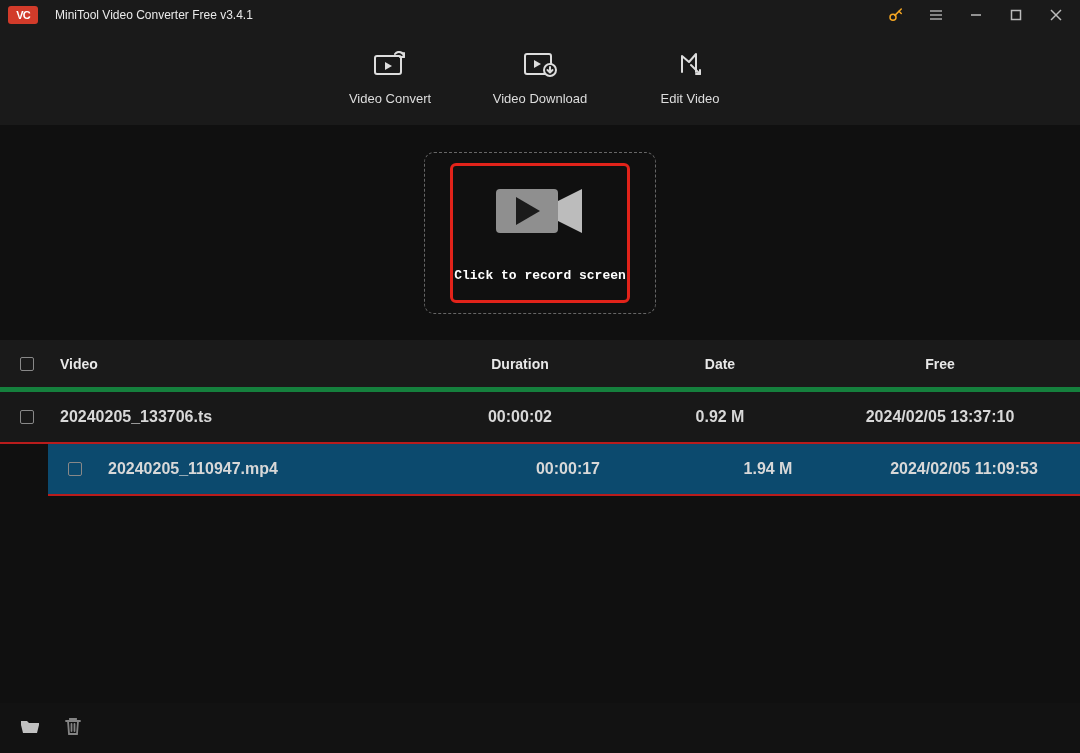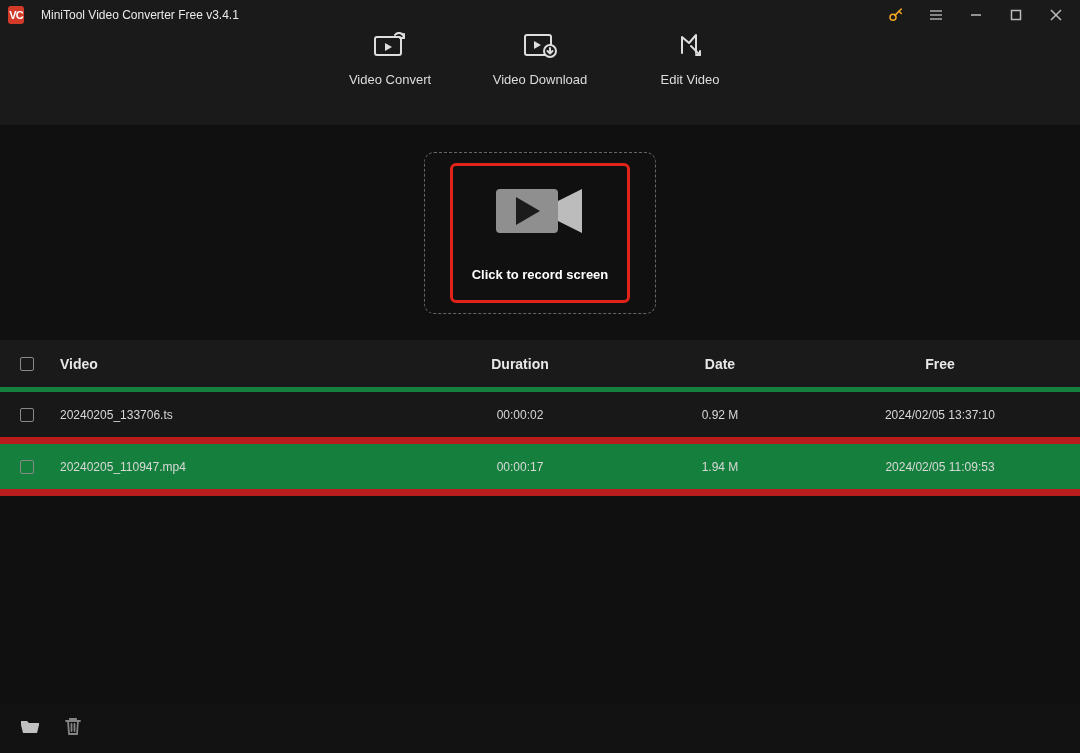--- a/index.html
+++ b/index.html
@@ -1,43 +1,43 @@
 <!DOCTYPE html>
 <html><head>
 <meta charset="utf-8">
 <style>
   * { box-sizing: border-box; margin: 0; padding: 0; }
   html, body { width: 1080px; height: 753px; background: #000; font-family: "Segoe UI", Arial, sans-serif; color: #fff; overflow: hidden; }
   .window { width: 1080px; height: 753px; background: #111111; display: flex; flex-direction: column; }
   
   .title-bar { height: 30px; background: #1a1a1a; display: flex; align-items: center; padding: 0 4px 0 4px; }
-  .app-icon { width: 16px; height: 18px; background: #d23b2a; border-radius: 3px; display: flex; align-items: center; justify-content: center; font-size: 11px; font-weight: bold; letter-spacing: -1px; color: #fff; margin-left: 4px; }
+  .app-icon { width: 30px; height: 18px; background: #d23b2a; border-radius: 3px; display: flex; align-items: center; justify-content: center; font-size: 11px; font-weight: bold; letter-spacing: -1px; color: #fff; margin-left: 4px; }
   .title-text { font-size: 12px; margin-left: 17px; color: #eaeaea; }
   .title-spacer { flex: 1; }
   .title-btns { display: flex; align-items: center; }
   .title-btn { width: 40px; height: 30px; display: flex; align-items: center; justify-content: center; cursor: pointer; }
   .key-icon svg { stroke: #f5a623; }
   
   .tabs { height: 95px; background: #1a1a1a; display: flex; justify-content: center; }
-  .tab { width: 150px; display: flex; flex-direction: column; align-items: center; gap: 12px; cursor: pointer; }
+  .tab { width: 150px; display: flex; flex-direction: column; align-items: center; justify-content: center; gap: 12px; cursor: pointer; }
   .tab.active { background: #242424; }
   .tab-label { font-size: 13px; color: #ddd; }
   .tab.active .tab-label { color: #1e88ff; }
   .tab.active svg { stroke: #1e88ff; fill: #1e88ff; }
   .tab-icon { height: 30px; display:flex; align-items:center; justify-content:center; }
   
   .main { flex: 1; background: #101010; display: flex; flex-direction: column; overflow: hidden; }
   .record-area { height: 215px; display: flex; align-items: center; justify-content: center; }
   .dashed-box { width: 232px; height: 162px; border: 1.5px dashed #666; border-radius: 10px; display:flex; align-items:center; justify-content:center; }
-  .record-btn { width: 180px; height: 140px; border: 3px solid #e2231a; border-radius: 6px; display: flex; flex-direction: column; align-items: center; justify-content: center; gap: 24px; cursor:pointer; }
+  .record-btn { width: 180px; height: 140px; border: 3px solid #e2231a; border-radius: 6px; display: flex; flex-direction: column; align-items: center; justify-content: center; gap: 24px; cursor:pointer;font-family:Liberation Mono, monospace; }
   .record-label { font-size: 13px; font-weight: 600; color: #fff; }
   
   .table-header { height: 52px; background: #1a1a1a; display: flex; align-items: center; padding: 0 20px; font-size: 14px; font-weight: 600; color: #e8e8e8; border-bottom: 5px solid #15803d; }
-  .row { height: 52px; background: #181818; display: flex; align-items: center; padding: 0 20px; font-size: 12px; color: #d8d8d8; border-bottom: 7px solid #b91c1c; }
-  .row.alt { background: #15803d; }
+  .row { height: 52px; background: #181818; display: flex; align-items: center; padding: 0 20px; font-size: 16px; color: #d8d8d8; border-bottom: 2px solid #b91c1c; font-weight: bold; }
+  .row.alt { background: #0c4a6e; margin-left: 48px; }
   .col-chk { width: 40px; display:flex; align-items:center; }
   .col-video { flex: 0 0 360px; }
   .col-duration { flex: 0 0 200px; text-align: center; }
   .col-size { flex: 0 0 200px; text-align: center; }
   .col-date { flex: 1; text-align: center; }
   .chk { width: 14px; height: 14px; border: 1.5px solid #888; border-radius: 2px; cursor:pointer; }
   .filler { flex: 1; }
   
   .bottom-bar { height: 50px; background: #121212; display: flex; align-items: center; padding: 0 20px; gap: 24px; }
   .bottom-btn { cursor: pointer; opacity: 0.85; }

